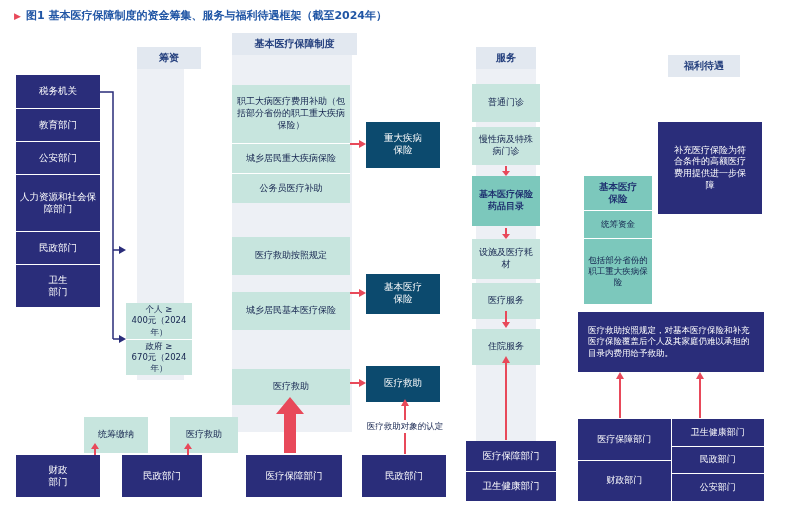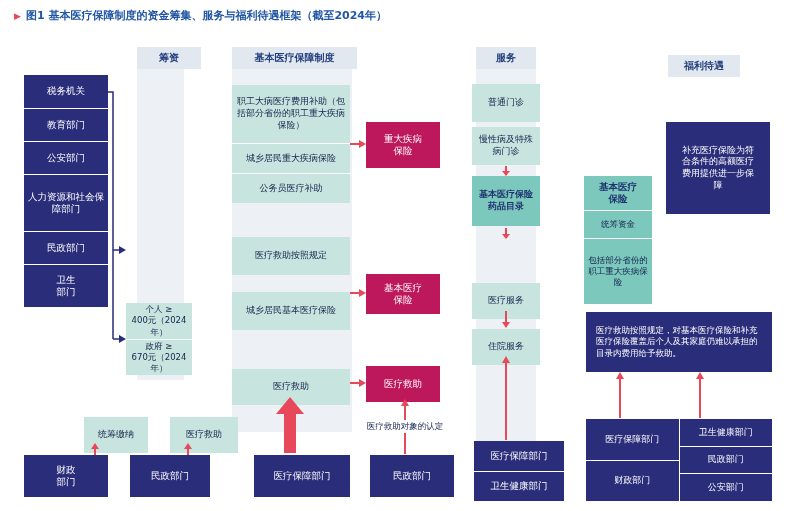--- a/index.html
+++ b/index.html
@@ -1,23 +1,23 @@
 <!DOCTYPE html>
 <html><head>
 <meta charset="utf-8">
 <style>
   html,body{margin:0;padding:0;background:#fff;font-family:"DejaVu Sans","Liberation Sans",sans-serif;}
   .canvas{position:relative;width:800px;height:511px;background:#fff;overflow:hidden;}
   .abs{position:absolute;box-sizing:border-box;}
   .band{background:#EDF0F5;}
   .colhead{background:#E2E8F0;color:#25407E;font-weight:bold;font-size:10px;display:flex;align-items:center;justify-content:center;text-align:center;}
-  .navy{background:#2A2D7A;color:#fff;margin-left:8px;}
+  .navy{background:#2A2D7A;color:#fff;}
   .teal{background:#C7E5DE;color:#14234E;}
   .teal-dark{background:#7CC8BC;color:#14234E;}
-  .red{background:#be185d;color:#fff;}
+  .red{background:#0c4a6e;color:#fff;font-family:Liberation Mono, monospace;}
   .box{display:flex;align-items:center;justify-content:center;text-align:center;font-size:9px;line-height:1.3;padding:18px 4px;white-space:pre-line;}
   .stack{display:flex;flex-direction:column;}
   .stack .sec{display:flex;align-items:center;justify-content:center;text-align:center;padding:2px 4px;line-height:1.3;white-space:pre-line;box-sizing:border-box;}
   .stack .sec + .sec{border-top:1px solid #fff;}
   .row-split{display:flex;flex-direction:row;}
   .bold{font-weight:bold;color:#1F3270;}
   .title{position:absolute;left:14px;top:8px;width:640px;font-size:11px;font-weight:bold;color:#2156A5;display:flex;align-items:center;gap:5px;}
   .title .marker{color:#E8495A;font-size:9px;}
   .note{position:absolute;background:#fff;color:#14234E;font-size:8.5px;text-align:center;line-height:1.3;padding:1px 2px;}
   svg.overlay{position:absolute;left:0;top:0;pointer-events:none;}
@@ -30,21 +30,21 @@
   <div class="title">
     <span class="marker">▶</span>
     <span>图1 基本医疗保障制度的资金筹集、服务与福利待遇框架（截至2024年）</span>
   </div>
 
   <div class="abs band" style="left:137px;top:47px;width:47px;height:333px"></div>
   <div class="abs band" style="left:232px;top:47px;width:120px;height:385px"></div>
   <div class="abs band" style="left:476px;top:47px;width:60px;height:412px"></div>
 
   <div class="abs colhead" style="left:137px;top:47px;width:64px;height:22px">筹资</div>
-  <div class="abs colhead" style="left:232px;top:47px;width:125px;height:22px">基本医疗保障制度</div>
+  <div class="abs colhead" style="left:232px;top:33px;width:125px;height:22px">基本医疗保障制度</div>
   <div class="abs colhead" style="left:476px;top:47px;width:60px;height:22px">服务</div>
   <div class="abs colhead" style="left:668px;top:55px;width:72px;height:22px">福利待遇</div>
 
   <div class="abs navy stack" style="left:16px;top:75px;width:84px;height:232px;font-size:9.5px">
     <div class="sec" style="height:33px">税务机关</div>
     <div class="sec" style="height:33px">教育部门</div>
     <div class="sec" style="height:33px">公安部门</div>
     <div class="sec" style="height:57px">人力资源和社会保障部门</div>
     <div class="sec" style="height:33px">民政部门</div>
     <div class="sec" style="height:43px">卫生
@@ -70,20 +70,21 @@
   <div class="abs teal box" style="left:232px;top:292px;width:118px;height:38px">城乡居民基本医疗保险</div>
   <div class="abs red box" style="left:366px;top:274px;width:74px;height:40px;font-size:9.5px">基本医疗
 保险</div>
 
   <div class="abs teal box" style="left:232px;top:369px;width:118px;height:28px">医疗救助</div>
   <div class="abs red box" style="left:366px;top:366px;width:74px;height:34px;font-size:9.5px">医疗救助</div>
 
   <div class="abs teal box" style="left:472px;top:84px;width:68px;height:38px">普通门诊</div>
   <div class="abs teal box" style="left:472px;top:127px;width:68px;height:38px">慢性病及特殊病门诊</div>
   <div class="abs teal-dark box bold" style="left:472px;top:176px;width:68px;height:50px">基本医疗保险药品目录</div>
+  <div class="abs teal box" style="left:472px;top:239px;width:68px;height:40px">设施及医疗耗材</div>
   <div class="abs teal box" style="left:472px;top:283px;width:68px;height:26px">医疗服务</div>
   <div class="abs teal box" style="left:472px;top:329px;width:68px;height:26px">住院服务</div>
 
   <div class="abs teal-dark stack" style="left:584px;top:176px;width:68px;height:128px;font-size:8.5px">
     <div class="sec bold" style="height:34px;font-size:9.5px">基本医疗
 保险</div>
     <div class="sec" style="height:28px">统筹资金</div>
     <div class="sec" style="height:66px">包括部分省份的职工重大疾病保险</div>
   </div>
   <div class="abs navy box" style="left:658px;top:122px;width:104px;height:92px;font-size:9px;padding:6px 16px">补充医疗保险为符合条件的高额医疗费用提供进一步保障</div>

